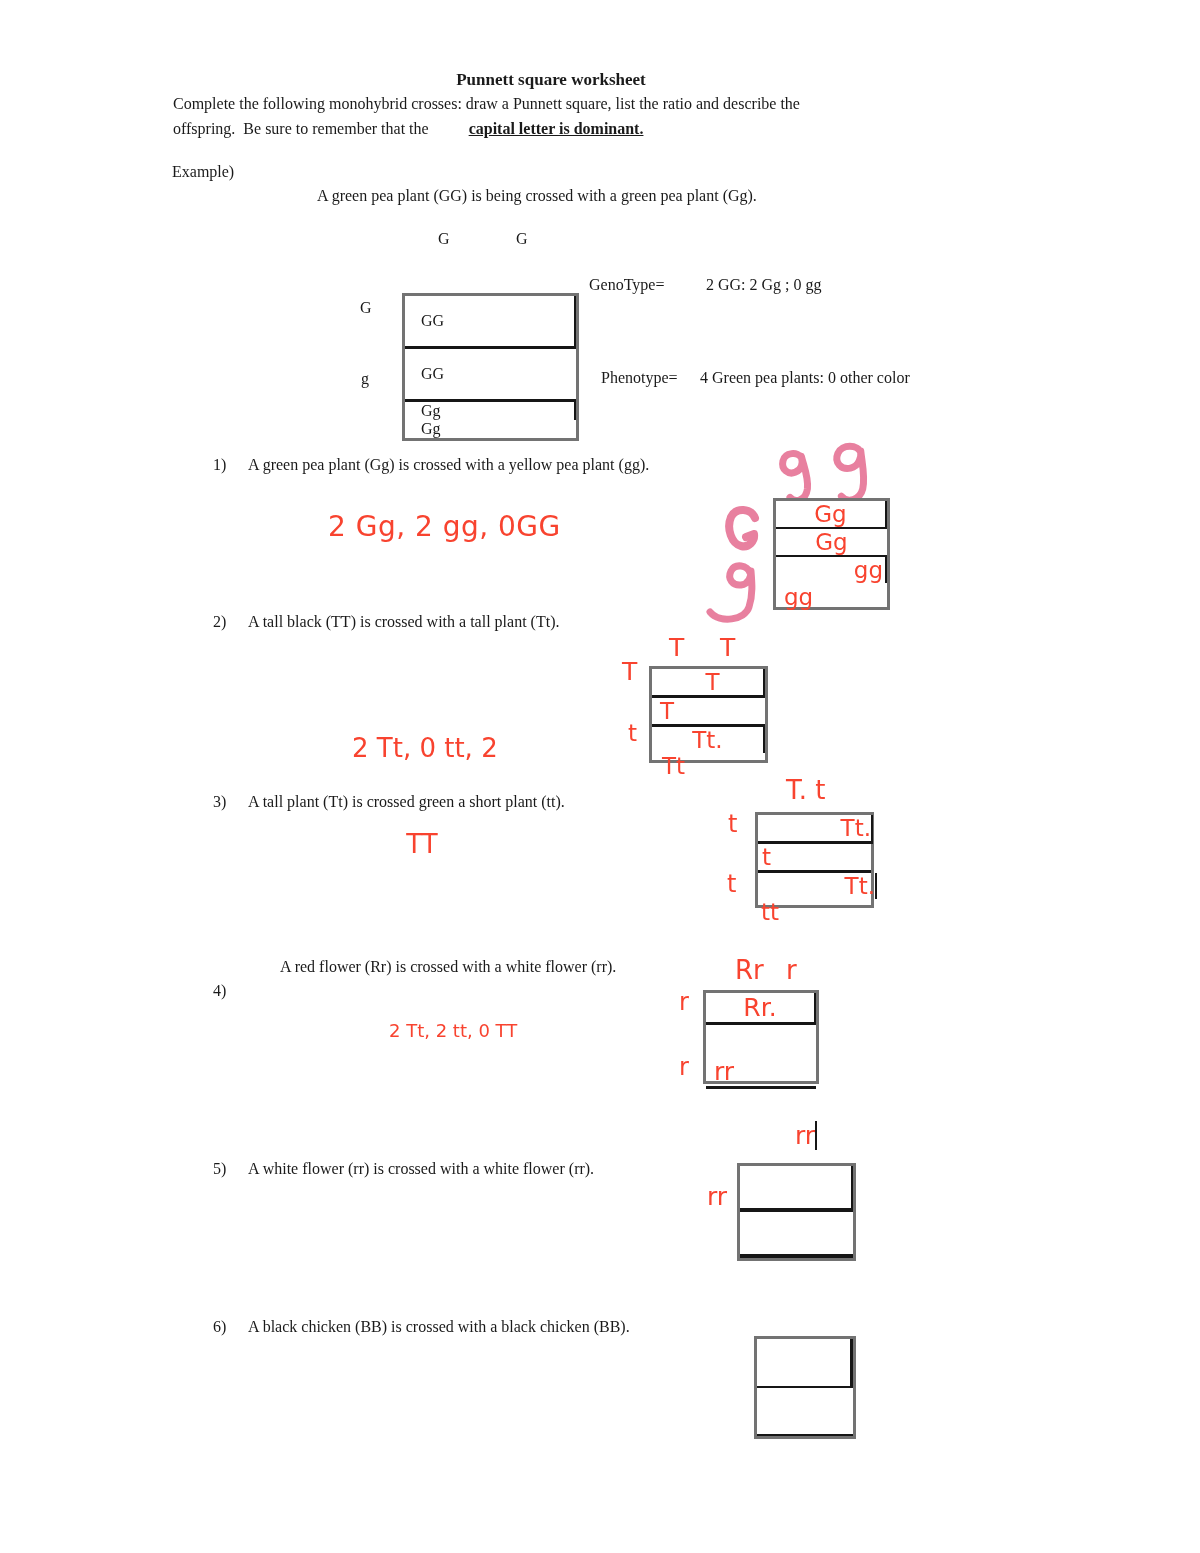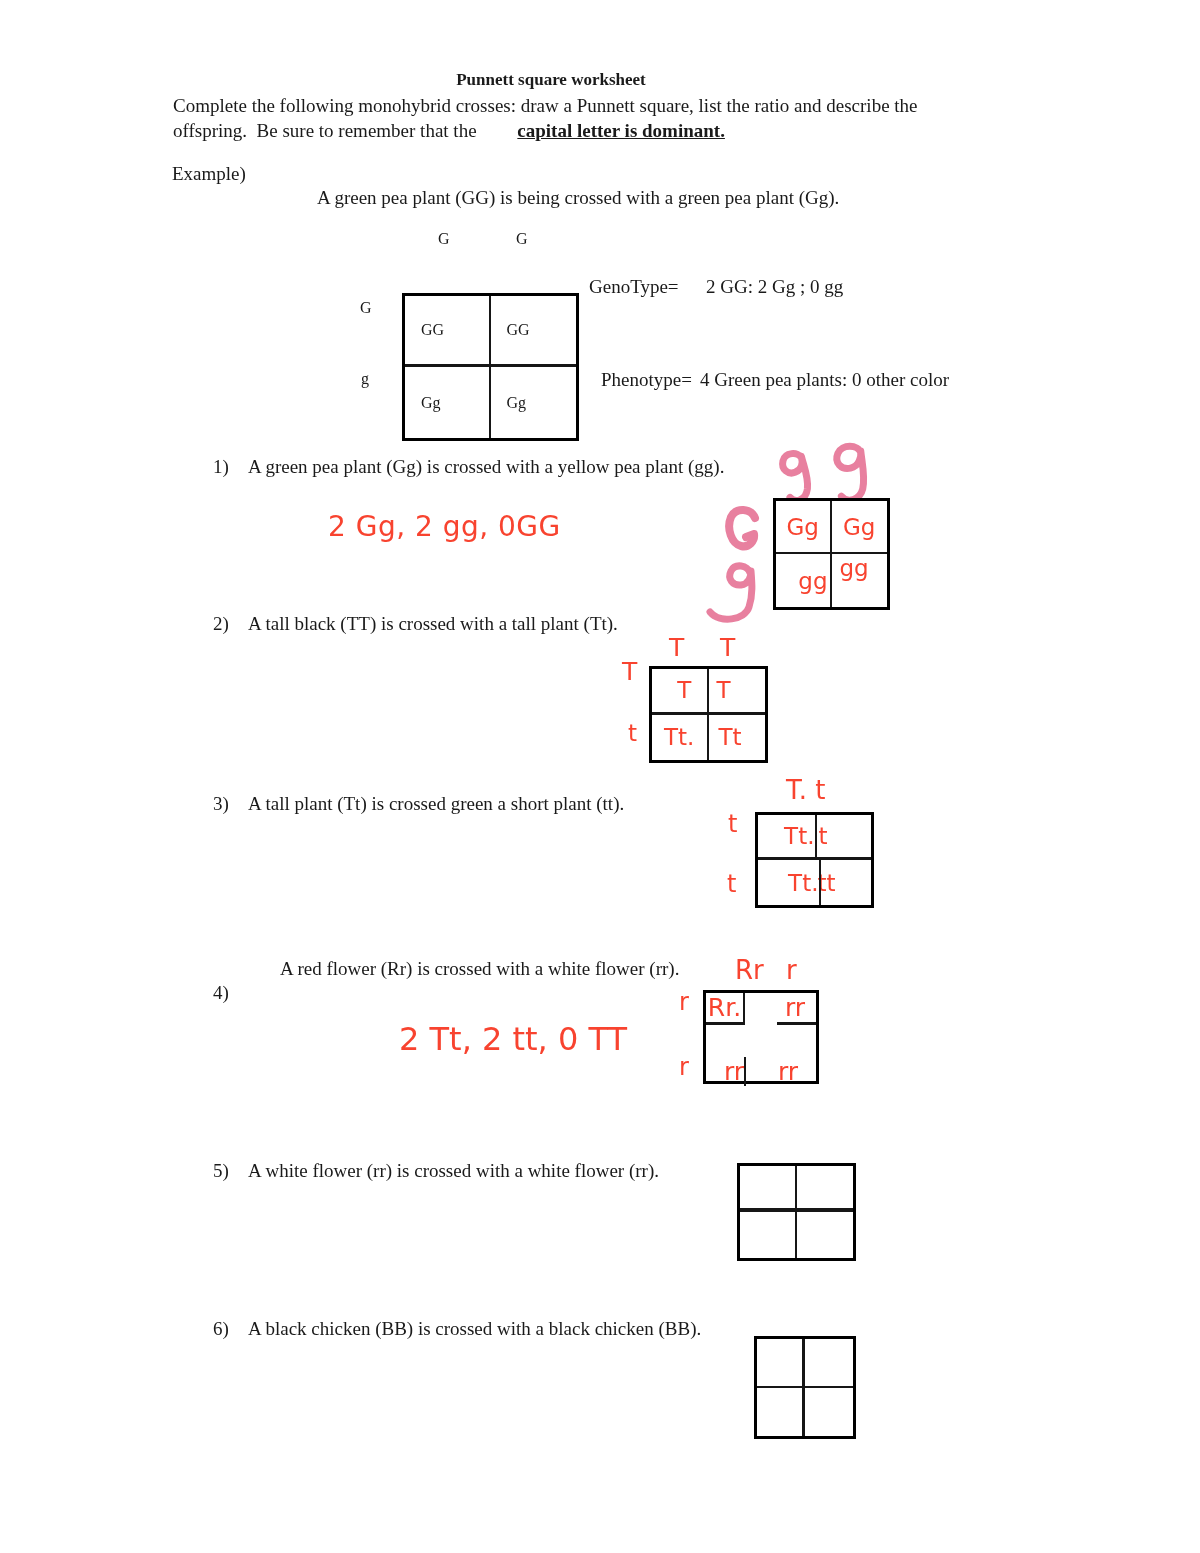--- a/index.html
+++ b/index.html
@@ -1,27 +1,27 @@
 <!DOCTYPE html>
 <html><head>
 <meta charset="utf-8">
 <style>
   html,body{margin:0;padding:0;background:#ffffff;}
   .page{position:relative;width:1102px;height:1553px;background:#ffffff;overflow:hidden;
         font-family:"Liberation Serif",serif;color:#1a1a1a;}
   .abs{position:absolute;}
-  .serif{font-family:"Liberation Serif",serif;font-size:19px;color:#1a1a1a;white-space:pre;}
+  .serif{font-family:"Liberation Serif",serif;font-size:16px;color:#1a1a1a;white-space:pre;}
   .bold{font-weight:bold;}
   .ul{text-decoration:underline;margin-left:36px;}
   .title{left:0;right:0;top:70px;text-align:center;font-size:17px;font-weight:bold;}
   .hw{font-family:"DejaVu Sans",sans-serif;color:#f8432f;white-space:pre;}
   .answer{font-size:28px;letter-spacing:0.5px;}
   
-  .psq{position:absolute;border:3px solid #000000;display:grid;
-       grid-template-columns:1fr 1fr;grid-template-rows:1fr 1fr;
+  .psq{position:absolute;border:3px solid #737373;display:grid;
+       grid-template-columns:1fr;grid-template-rows:1fr 1fr;
        --v:2px;--h:3px;background:#fff;}
   .psq .cell{display:flex;align-items:center;justify-content:center;overflow:visible;}
   .psq .c0{border-right:var(--v) solid #161616;border-bottom:var(--h) solid #161616;}
   .psq .c1{border-bottom:var(--h) solid #161616;}
   .psq .c2{border-right:var(--v) solid #161616;}
   .excell{font-family:"Liberation Serif",serif;font-size:16px;color:#1a1a1a;
           justify-content:flex-start !important;padding-left:16px;}
   .rcell{font-family:"DejaVu Sans",sans-serif;color:#f8432f;font-size:23px;}
   .jl{justify-content:flex-start !important;}
   .jr{justify-content:flex-end !important;}
@@ -77,20 +77,24 @@
 
   <div class="psq" style="left:773px;top:498px;width:111px;height:106px;--v:2px;--h:2px;">
     <div class="cell c0 rcell">Gg</div>
     <div class="cell c1 rcell">Gg</div>
     <div class="cell c2 rcell jr" style="padding-right:2px;">gg</div>
     <div class="cell c3 rcell jl" style="padding-left:8px;align-items:flex-start;padding-top:1px;">gg</div>
   </div>
 
   <span class="abs serif" style="left:213px;top:613px;">2)</span>
   <span class="abs serif" style="left:248px;top:613px;">A tall black (TT) is crossed with a tall plant (Tt).</span>
+  <div class="abs hw" style="left:352px;top:668px;width:140px;text-align:center;font-size:26px;line-height:32px;">
+    <div>2 Tt, 0 tt, 2</div>
+    <div>TT</div>
+  </div>
 
   <span class="abs rlab" style="left:669px;top:633px;font-size:25px;">T</span>
   <span class="abs rlab" style="left:720px;top:633px;font-size:25px;">T</span>
   <span class="abs rlab" style="left:622px;top:657px;font-size:25px;">T</span>
   <span class="abs rlab" style="left:628px;top:720px;font-size:23px;">t</span>
 
   <div class="psq" style="left:649px;top:666px;width:113px;height:91px;--v:2px;--h:3px;">
     <div class="cell c0 rcell" style="padding-left:10px;">T</div>
     <div class="cell c1 rcell jl" style="padding-left:8px;">T</div>
     <div class="cell c2 rcell">Tt.</div>
@@ -106,21 +110,21 @@
 
   <div class="psq" style="left:755px;top:812px;width:113px;height:90px;--v:2px;--h:3px;">
     <div class="cell c0 rcell jr" style="margin-right:-2px;">Tt.</div>
     <div class="cell c1 rcell jl" style="padding-left:4px;">t</div>
     <div class="cell c2 rcell jr" style="margin-right:-6px;z-index:2;">Tt.</div>
     <div class="cell c3 rcell jl" style="padding-left:3px;">tt</div>
   </div>
 
   <span class="abs serif" style="left:213px;top:982px;">4)</span>
   <span class="abs serif" style="left:248px;top:958px;margin-left:32px;">A red flower (Rr) is crossed with a white flower (rr).</span>
-  <span class="abs hw" style="left:399px;top:1020px;font-size:32px;">2 Tt, 2 tt, 0 TT</span>
+  <span class="abs hw" style="left:389px;top:1020px;font-size:18px;">2 Tt, 2 tt, 0 TT</span>
 
   <span class="abs rlab" style="left:735px;top:955px;font-size:26px;">Rr</span>
   <span class="abs rlab" style="left:786px;top:955px;font-size:26px;">r</span>
   <span class="abs rlab" style="left:679px;top:988px;font-size:24px;">r</span>
   <span class="abs rlab" style="left:679px;top:1053px;font-size:24px;">r</span>
 
   <div class="psq" style="left:703px;top:990px;width:110px;height:88px;gap:32px;--v:2px;--h:3px;">
     <div class="cell c0 rcell" style="font-size:25px;">Rr.</div>
     <div class="cell c1 rcell jl" style="padding-left:8px;font-size:25px;">rr</div>
     <div class="cell c2 rcell jr" style="margin-right:-1px;font-size:25px;">rr</div>

